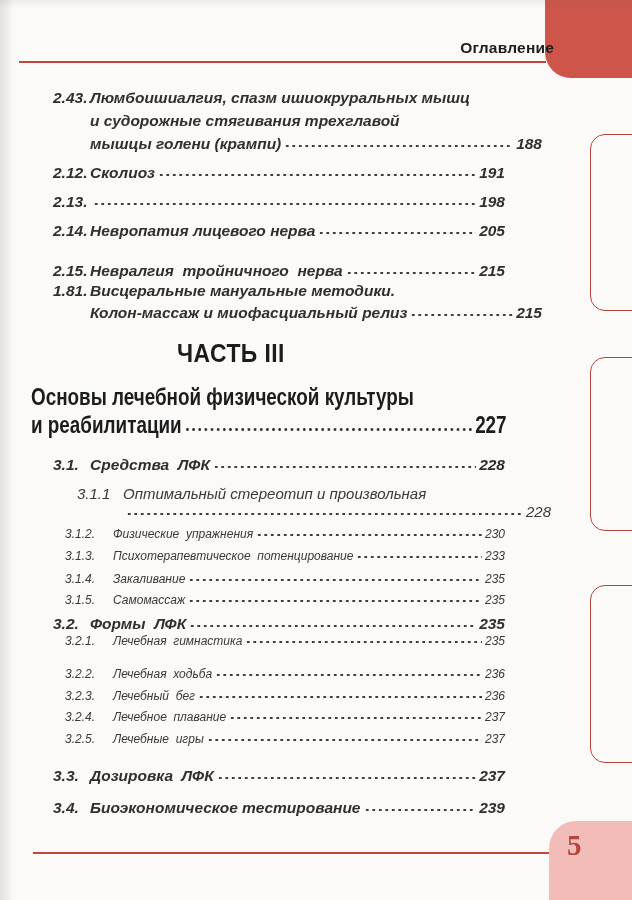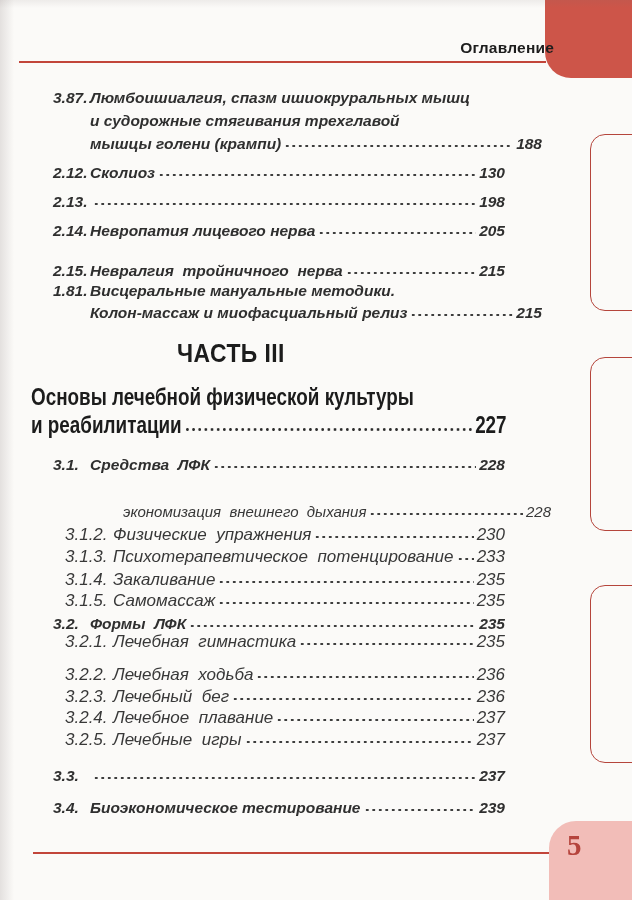--- a/index.html
+++ b/index.html
@@ -53,21 +53,21 @@
   }
 
   
   .row {
     position:absolute; left:53px; width:452px;
     display:flex; align-items:baseline;
     font:italic 15.5px/19px "Liberation Sans", sans-serif;
     color:#2f2f2f; white-space:pre;
   }
   .row.b  { font-weight:bold; }
-  .row.sub { left:65px; width:440px; font-size:17px; color:#383838; }
+  .row.sub { left:65px; width:440px; font-size:12px; color:#383838; }
   .row.sub311 { left:77px; width:428px; font-size:15px; color:#383838; }
   .num { flex:0 0 37px; }
   .sub .num { flex:0 0 48px; }
   .sub311 .num { flex:0 0 46px; }
   .cont    { padding-left:37px; }
   .txt { flex:0 0 auto; }
   .pg  { flex:0 0 auto; }
   .leader {
     flex:1 1 auto; min-width:8px; height:5px; margin:0 3px 0 2px;
     background:radial-gradient(circle, #3c3c3c 1.05px, transparent 1.4px)
@@ -104,37 +104,37 @@
   <div class="obox obox-2"></div>
   <div class="obox obox-3"></div>
   <div class="tab-page"></div>
   <div class="page-num">5</div>
   <div class="rule rule-top"></div>
   <div class="rule rule-bottom"></div>
 
   <div class="hdr-title">Оглавление</div>
 
   <div class="row b" style="top:88px">
-    <span class="num">3.87.</span>
+    <span class="num">2.43.</span>
     <span class="txt">Люмбоишиалгия, спазм ишиокруральных мышц</span>
   </div>
   <div class="row b cont" style="top:111px">
     <span class="txt">и судорожные стягивания трехглавой</span>
   </div>
   <div class="row b cont" style="top:134px">
     <span class="txt">мышцы голени (крампи)</span>
     <span class="leader"></span>
     <span class="pg">188</span>
   </div>
 
   <div class="row b" style="top:163px">
     <span class="num">2.12.</span>
     <span class="txt">Сколиоз</span>
     <span class="leader"></span>
-    <span class="pg">130</span>
+    <span class="pg">191</span>
   </div>
 
   <div class="row b" style="top:192px">
     <span class="num">2.13.</span>
     <span class="leader"></span>
     <span class="pg">198</span>
   </div>
 
   <div class="row b" style="top:221px">
     <span class="num">2.14.</span>
@@ -171,22 +171,25 @@
     <span class="pg">227</span>
   </div>
 
   <div class="row b" style="top:455px">
     <span class="num">3.1.</span>
     <span class="txt">Средства  ЛФК</span>
     <span class="leader"></span>
     <span class="pg">228</span>
   </div>
 
+  <div class="row sub311" style="top:484px">
+    <span class="num">3.1.1</span>
+    <span class="txt">Оптимальный стереотип и произвольная</span>
+  </div>
   <div class="row sub311" style="top:502px; padding-left:46px">
-    <span class="txt">экономизация  внешнего  дыхания</span>
     <span class="leader"></span>
     <span class="pg">228</span>
   </div>
 
   <div class="row sub" style="top:525px">
     <span class="num">3.1.2.</span>
     <span class="txt">Физические  упражнения</span>
     <span class="leader"></span>
     <span class="pg">230</span>
   </div>
@@ -249,20 +252,21 @@
 
   <div class="row sub" style="top:730px">
     <span class="num">3.2.5.</span>
     <span class="txt">Лечебные  игры</span>
     <span class="leader"></span>
     <span class="pg">237</span>
   </div>
 
   <div class="row b" style="top:766px">
     <span class="num">3.3.</span>
+    <span class="txt">Дозировка  ЛФК</span>
     <span class="leader"></span>
     <span class="pg">237</span>
   </div>
 
   <div class="row b" style="top:798px">
     <span class="num">3.4.</span>
     <span class="txt">Биоэкономическое тестирование</span>
     <span class="leader"></span>
     <span class="pg">239</span>
   </div>

